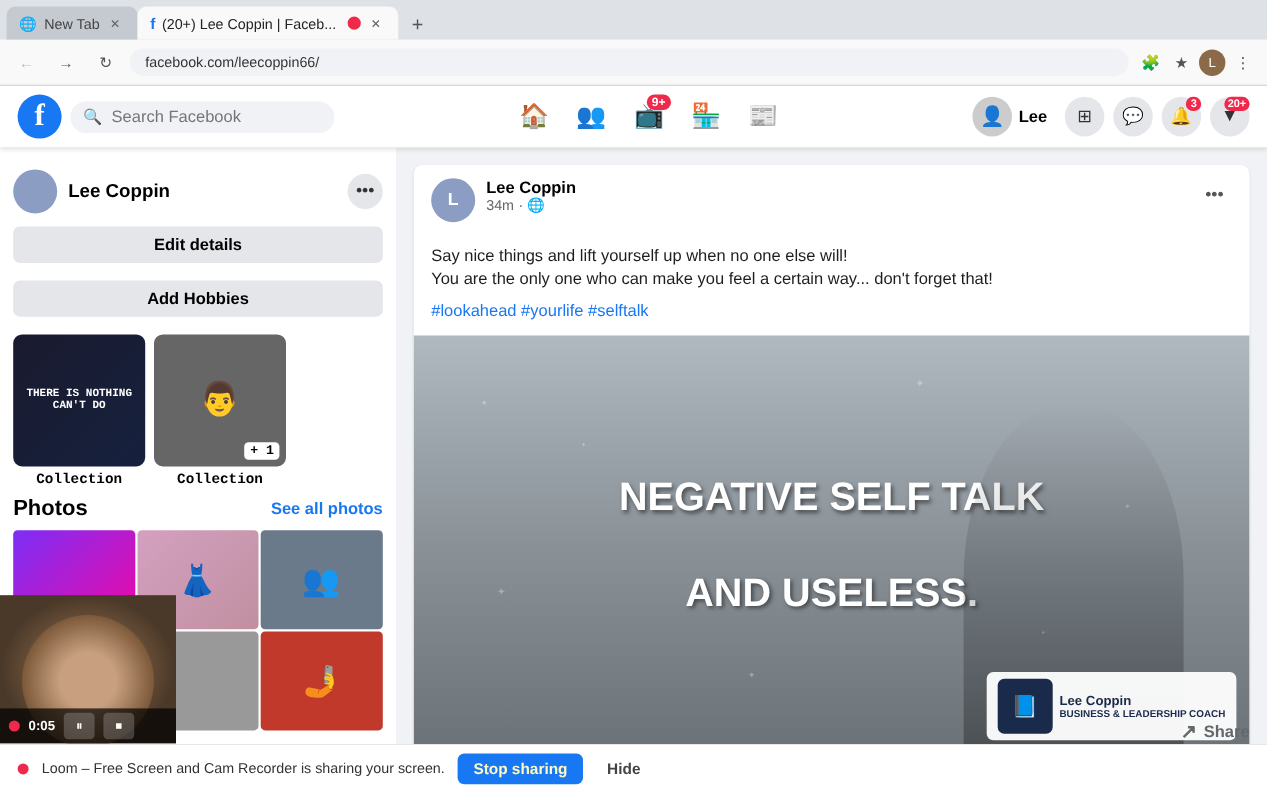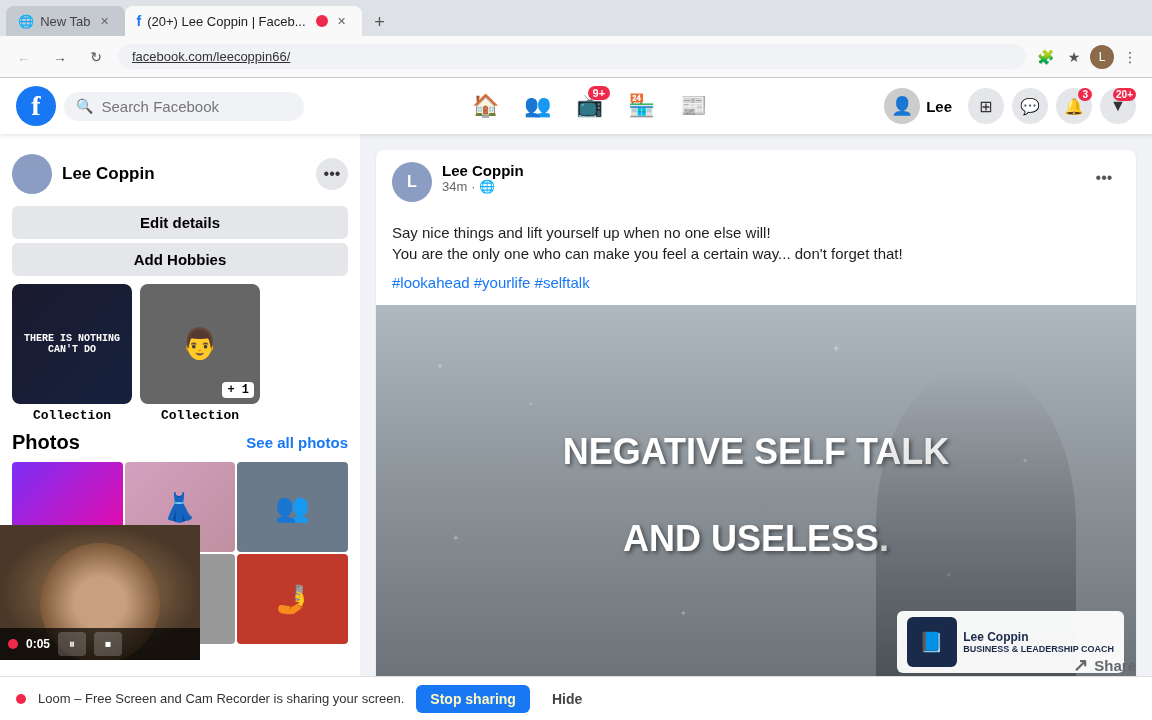--- a/index.html
+++ b/index.html
@@ -10,21 +10,21 @@
     .tab-bar { display: flex; align-items: flex-end; padding: 6px 6px 0; height: 36px; background: #dee1e6; }
     .tab { display: flex; align-items: center; padding: 0 12px; height: 30px; border-radius: 8px 8px 0 0; font-size: 13px; gap: 6px; cursor: pointer; }
     .tab.inactive { background: #c5c9d0; color: #444; }
     .tab.active { background: #f9f9f9; color: #222; }
     .tab-close { width: 16px; height: 16px; display: flex; align-items: center; justify-content: center; border-radius: 50%; font-size: 11px; color: #666; }
     .new-tab-btn { width: 28px; height: 28px; display: flex; align-items: center; justify-content: center; border-radius: 50%; font-size: 18px; color: #555; cursor: pointer; margin-left: 4px; }
 
     .address-bar-row { display: flex; align-items: center; background: #f9f9f9; padding: 4px 10px; gap: 8px; height: 42px; border-bottom: 1px solid #ccc; }
     .nav-btn { width: 28px; height: 28px; display: flex; align-items: center; justify-content: center; border-radius: 50%; color: #555; font-size: 14px; cursor: pointer; }
     .nav-btn.disabled { color: #bbb; cursor: default; }
-    .address-input { flex: 1; background: #f0f2f5; border: none; border-radius: 20px; padding: 5px 14px; font-size: 13px; color: #333; outline: none; text-decoration: underline; }
+    .address-input { flex: 1; background: #f0f2f5; border: none; border-radius: 20px; padding: 5px 14px; font-size: 13px; color: #333; outline: none; }
     .browser-icons { display: flex; align-items: center; gap: 4px; }
     .browser-icon { width: 24px; height: 24px; display: flex; align-items: center; justify-content: center; border-radius: 50%; color: #555; font-size: 14px; cursor: pointer; }
 
     
     .fb-nav { background: #fff; height: 56px; display: flex; align-items: center; padding: 0 16px; box-shadow: 0 2px 4px rgba(0,0,0,0.1); position: relative; z-index: 10; }
     .fb-logo { width: 40px; height: 40px; background: #1877f2; border-radius: 50%; display: flex; align-items: center; justify-content: center; color: white; font-size: 24px; font-weight: bold; flex-shrink: 0; }
     .fb-search { display: flex; align-items: center; background: #f0f2f5; border-radius: 20px; padding: 6px 12px; gap: 8px; width: 240px; margin-left: 8px; }
     .fb-search input { background: transparent; border: none; outline: none; font-size: 15px; color: #333; width: 100%; }
     .fb-search-icon { color: #888; font-size: 14px; }
     .fb-nav-center { flex: 1; display: flex; justify-content: center; gap: 4px; }
@@ -37,21 +37,21 @@
 
     
     .main-content { display: flex; height: calc(720px - 56px - 78px); overflow: hidden; }
 
     
     .left-sidebar { width: 360px; background: #fff; padding: 12px; overflow-y: auto; flex-shrink: 0; }
     .profile-header { display: flex; align-items: center; gap: 10px; padding: 8px 0 12px; }
     .profile-avatar { width: 40px; height: 40px; border-radius: 50%; background: #8b9dc3; }
     .profile-name { font-weight: 700; font-size: 17px; }
     .more-btn { width: 32px; height: 32px; border-radius: 50%; background: #e4e6ea; display: flex; align-items: center; justify-content: center; cursor: pointer; font-size: 16px; color: #333; margin-left: auto; }
-    .action-btn { width: 100%; padding: 8px 16px; border-radius: 6px; background: #e4e6ea; border: none; font-size: 15px; font-weight: 600; cursor: pointer; margin-bottom: 4px; display: block; text-align: center; }
+    .action-btn { width: 100%; padding: 8px 16px; border-radius: 6px; background: #e4e6ea; border: none; font-size: 15px; font-weight: 600; cursor: pointer; margin-bottom: 16px; display: block; text-align: center; }
 
     .collections { display: flex; gap: 8px; margin: 8px 0; }
     .collection-item { display: flex; flex-direction: column; align-items: center; font-family: Liberation Mono, monospace; }
     .collection-thumb { width: 120px; height: 120px; border-radius: 8px; overflow: hidden; position: relative; background: #888; }
     .collection-label { font-size: 13px; font-weight: 600; margin-top: 4px; }
     .plus-badge { position: absolute; bottom: 6px; right: 6px; background: #fff; border-radius: 4px; padding: 1px 5px; font-size: 12px; font-weight: 700; }
 
     .photos-section { margin-top: 8px; }
     .photos-header { display: flex; justify-content: space-between; align-items: center; margin-bottom: 8px; }
     .photos-title { font-size: 20px; font-weight: 700; }
@@ -83,21 +83,21 @@
     .motivational-text h2 { color: white; font-size: 36px; font-weight: 900; text-transform: uppercase; text-shadow: 2px 2px 4px rgba(0,0,0,0.5); line-height: 1.2; }
     .motivational-text h2 em { font-style: italic; font-weight: 400; font-size: 32px; }
 
     
     .loom-bar { position: fixed; bottom: 0; left: 0; right: 0; background: #fff; border-top: 1px solid #ddd; height: 44px; display: flex; align-items: center; padding: 0 16px; gap: 12px; z-index: 100; font-size: 13px; color: #333; }
     .loom-rec-dot { width: 10px; height: 10px; border-radius: 50%; background: #f02849; }
     .loom-stop-sharing { background: #1877f2; color: #fef9c3; border: none; border-radius: 6px; padding: 6px 14px; font-size: 14px; font-weight: 600; cursor: pointer; }
     .loom-hide { background: transparent; border: none; color: #444; font-size: 14px; font-weight: 600; cursor: pointer; padding: 6px 10px; }
 
     
-    .video-overlay { position: fixed; bottom: 60px; left: 0; width: 200px; height: 135px; background: #222; border-radius: 0 0 0 0; z-index: 200; overflow: hidden; }
+    .video-overlay { position: fixed; bottom: 44px; left: 0; width: 160px; height: 135px; background: #222; border-radius: 0 0 0 0; z-index: 200; overflow: hidden; }
     .video-person { width: 100%; height: 100%; background: radial-gradient(ellipse at center, #8a6a4a 20%, #4a3828 70%); display: flex; align-items: center; justify-content: center; }
     .video-controls { position: absolute; bottom: 0; left: 0; right: 0; background: rgba(0,0,0,0.7); display: flex; align-items: center; gap: 8px; padding: 4px 8px; }
     .vid-btn { background: rgba(255,255,255,0.2); border: none; color: white; border-radius: 4px; width: 28px; height: 24px; display: flex; align-items: center; justify-content: center; cursor: pointer; font-size: 12px; }
     .vid-time { color: white; font-size: 12px; font-weight: 600; }
     .vid-rec { width: 10px; height: 10px; border-radius: 50%; background: #f02849; }
 
     
     .share-footer { position: absolute; bottom: 44px; right: 16px; display: flex; align-items: center; gap: 6px; color: #65676b; font-size: 15px; font-weight: 600; cursor: pointer; }
     .share-icon { font-size: 18px; }
 

